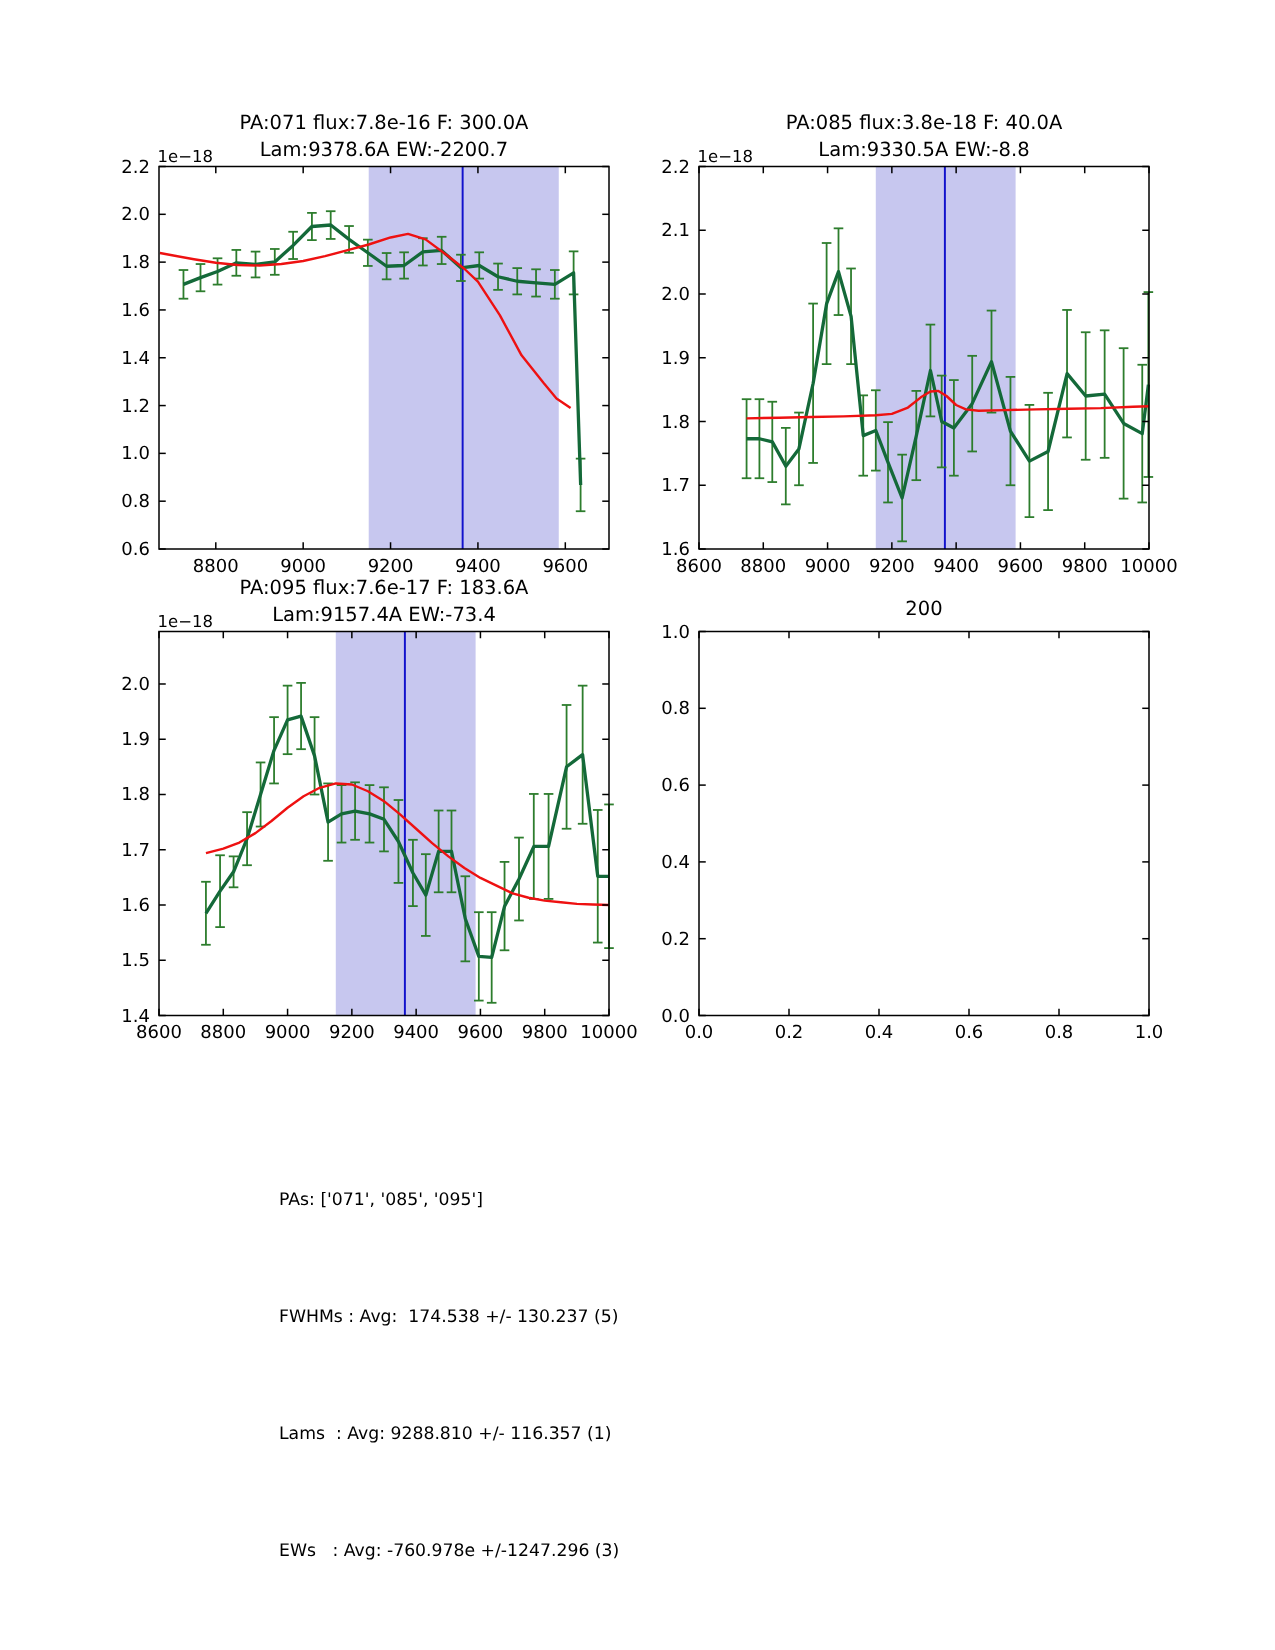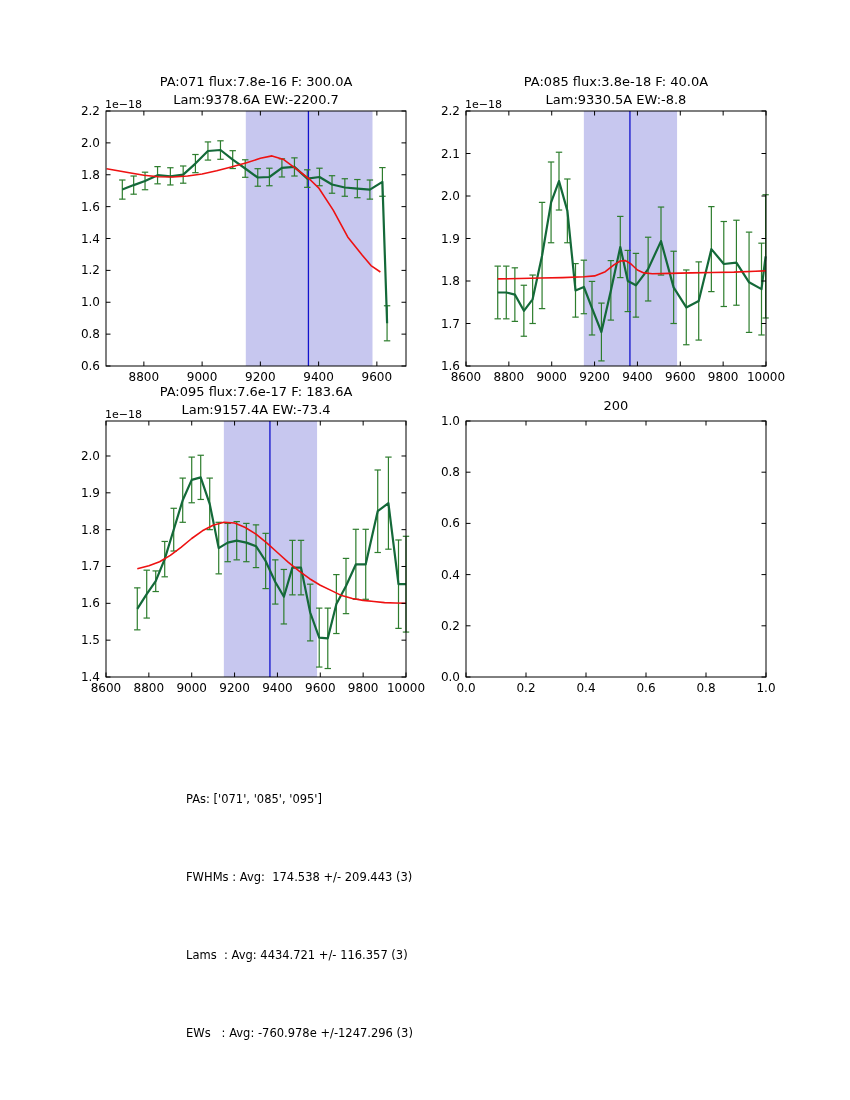--- a/index.html
+++ b/index.html
@@ -464,18 +464,18 @@
         <text x="460" y="476.2" font-size="12" text-anchor="end">0.8</text>
         <line x1="466" y1="421" x2="470.5" y2="421" stroke="#000000"></line>
         <line x1="766" y1="421" x2="761.5" y2="421" stroke="#000000"></line>
         <text x="460" y="425" font-size="12" text-anchor="end">1.0</text>
         <text x="616" y="410" font-size="13" text-anchor="middle">200</text>
       </g>
     </svg>
 
   <div id="summary">
     <div>PAs: ['071', '085', '095']</div>
-    <div>FWHMs : Avg:  174.538 +/- 209.443 (3)</div>
-    <div>Lams  : Avg: 4434.721 +/- 116.357 (3)</div>
+    <div>FWHMs : Avg:  174.538 +/- 130.237 (5)</div>
+    <div>Lams  : Avg: 9288.810 +/- 116.357 (1)</div>
     <div>EWs   : Avg: -760.978e +/-1247.296 (3)</div>
     
   </div>
 </div>
 
 </body></html>

